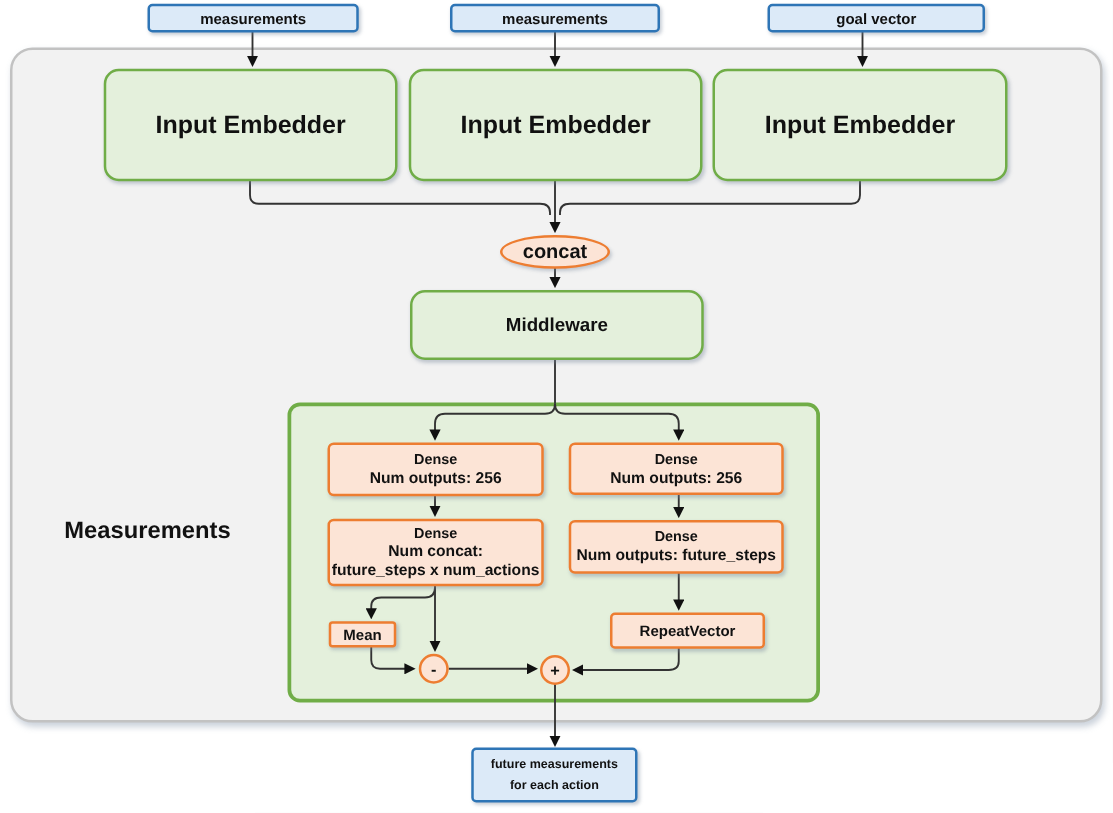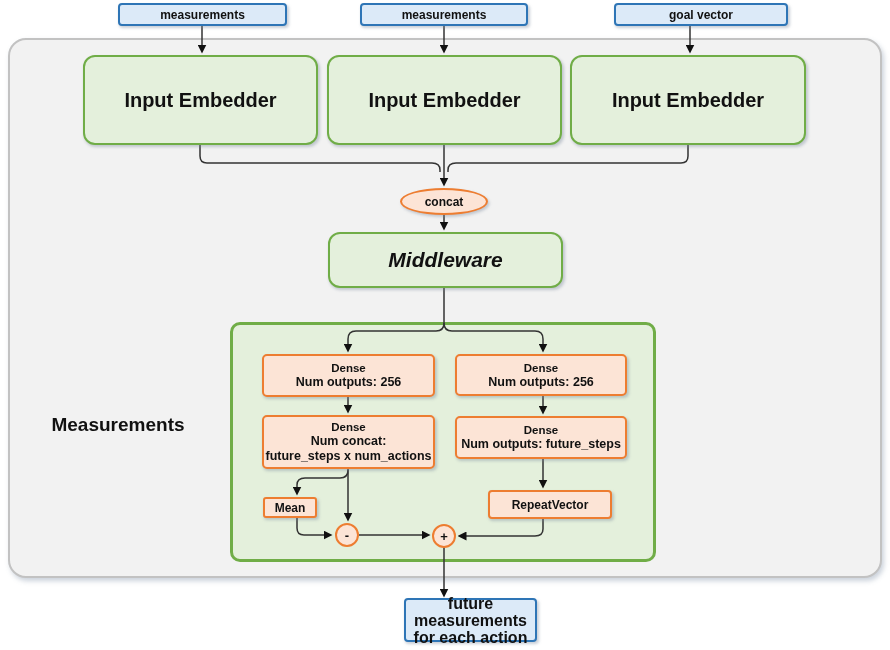--- a/index.html
+++ b/index.html
@@ -36,41 +36,41 @@
     font-weight:700;font-size:12px;
   }
   .green{
     background:var(--green_fill);border:2.5px solid var(--green_border);border-radius:12px;
     font-weight:700;
   }
   .orange{
     background:var(--orange_fill);border:2.5px solid var(--orange_border);border-radius:5px;
   }
   .embedder{font-size:20px;}
-  .middleware{font-size:21px;font-style:italic;}
+  .middleware{font-size:15px;}
   .concat-ellipse{
     position:absolute;left:400px;top:188px;width:88px;height:27px;z-index:4;
     background:var(--orange_fill);border:2.5px solid var(--orange_border);
     border-radius:50%;box-sizing:border-box;display:flex;align-items:center;justify-content:center;
-    font-weight:700;font-size:12px;box-shadow:1.5px 2px 3px rgba(120,135,155,.4);
+    font-weight:700;font-size:16px;box-shadow:1.5px 2px 3px rgba(120,135,155,.4);
   }
   .dense-title{font-weight:700;font-size:11.5px;line-height:14px;}
   .dense-sub{font-weight:700;font-size:12.5px;line-height:15px;}
   .mean-node,.repeat-node{font-weight:700;font-size:12px;}
   .op-circle{
     position:absolute;width:24px;height:24px;border-radius:50%;z-index:5;
     background:var(--orange_fill);border:2.5px solid var(--orange_border);
     box-sizing:border-box;display:flex;align-items:center;justify-content:center;
     font-weight:700;font-size:13px;line-height:1;
   }
   .head-title{
     position:absolute;left:16px;top:409px;width:204px;z-index:4;text-align:center;
     font-weight:700;font-size:19px;line-height:31px;
   }
-  .output-node{font-size:16px;font-weight:700;line-height:17px;margin-left:27px;}
+  .output-node{font-size:10px;font-weight:700;line-height:17px;}
 </style>
 </head>
 <body>
 
 <div class="canvas">
 
   <div class="panel"></div>
   <div class="head-group"></div>
 
   <svg class="wires" width="890" height="650">

